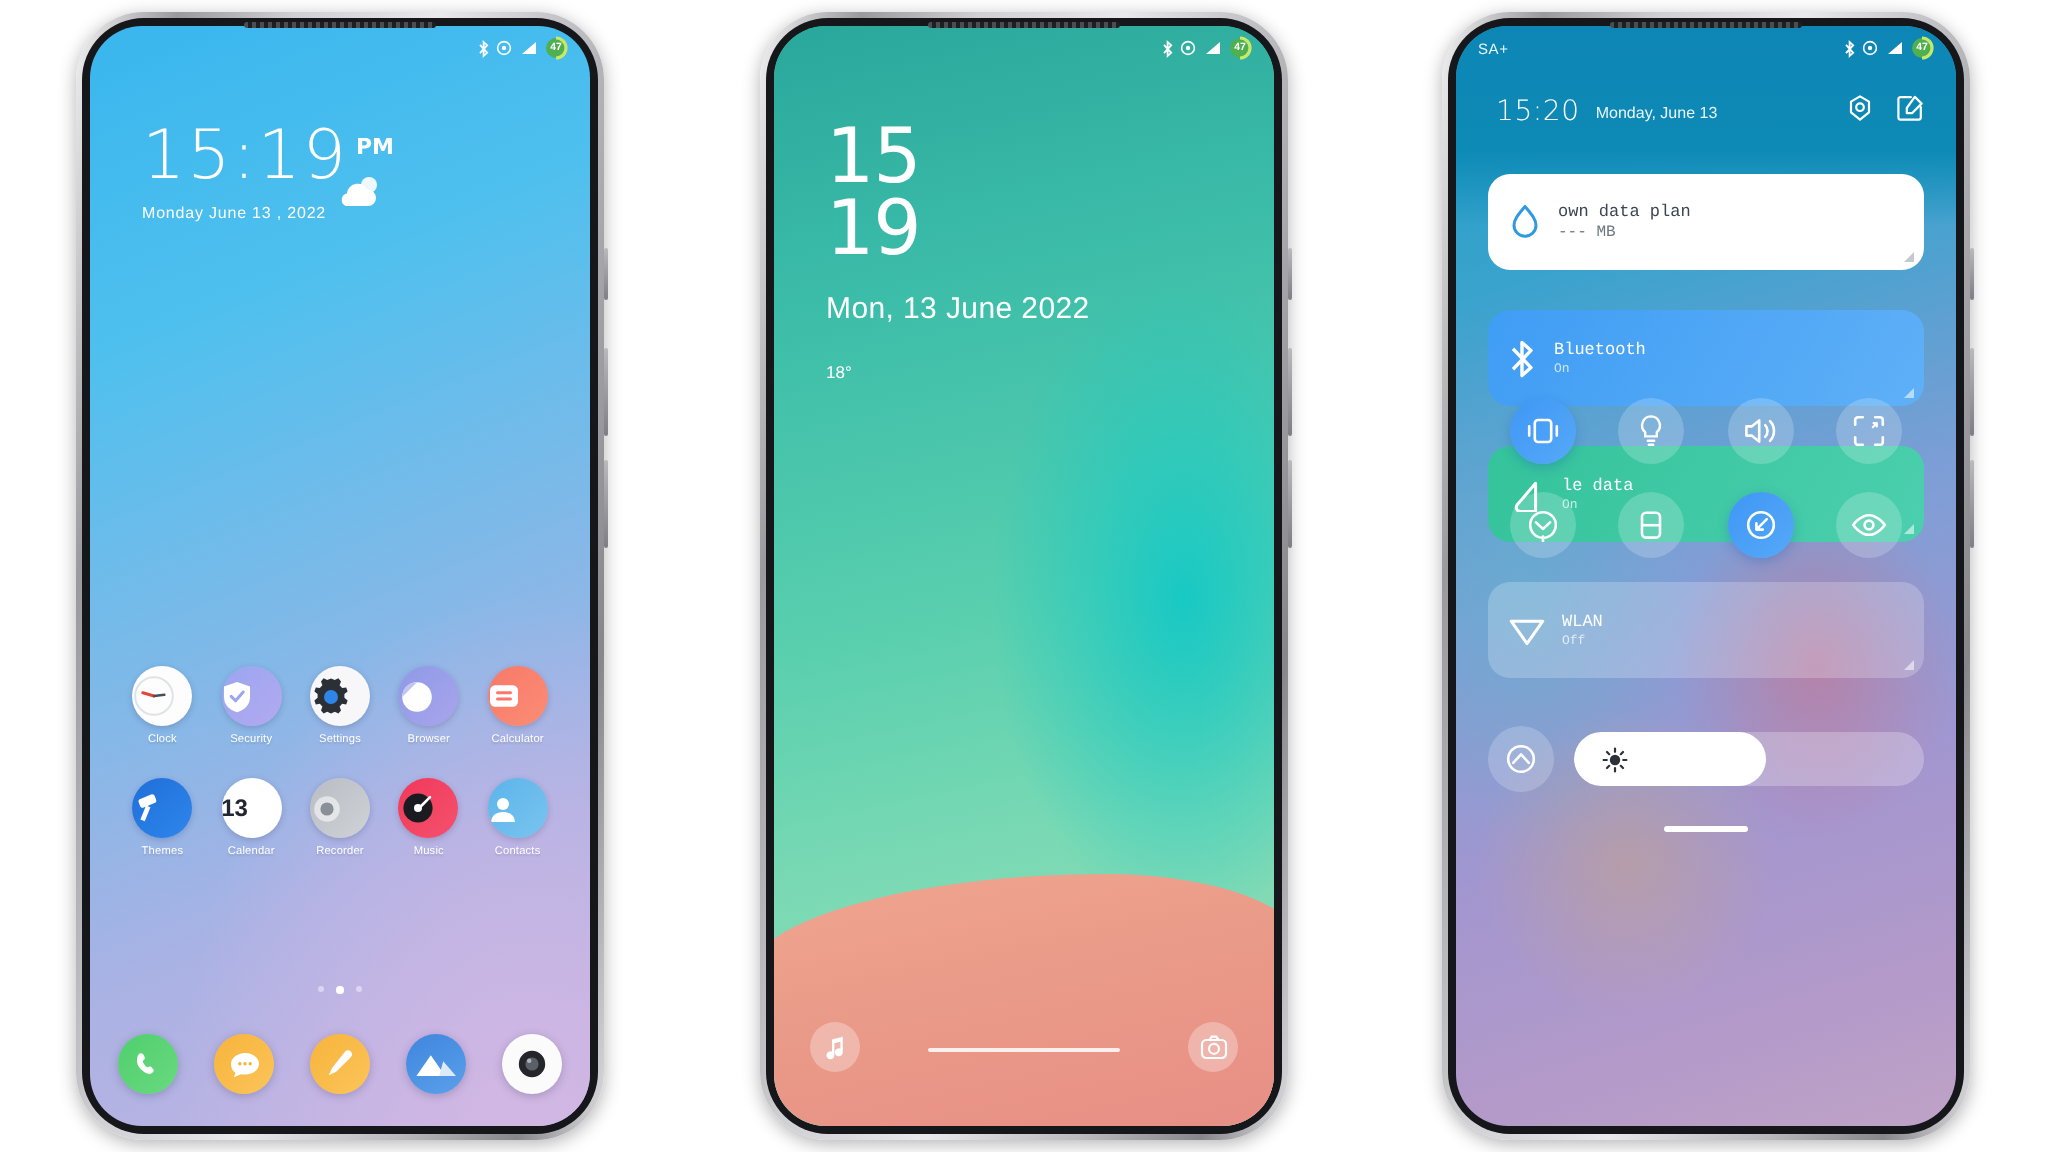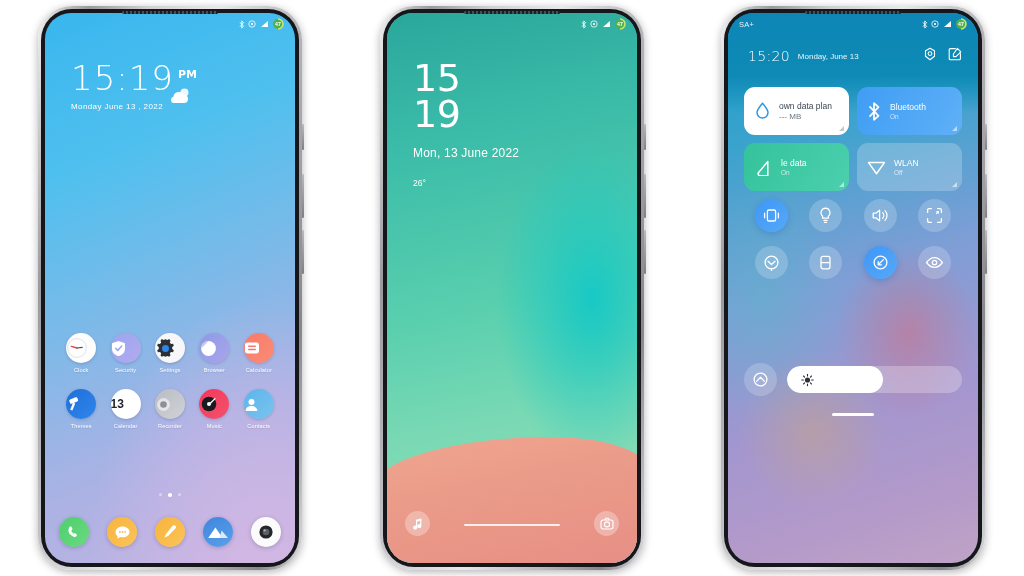--- a/index.html
+++ b/index.html
@@ -121,21 +121,21 @@
   .dune2c {
     position:absolute; right:16%; bottom:78px; width:26%; height:16px;
     background:linear-gradient(120deg,#e9c88d,#dba9a0); border-radius:50% 50% 0 0 / 14px 14px 0 0;
     opacity:.85;
   }
   .clockwrap2 { position:absolute; top:47px; left:26px; }
   .time2big {
     font-size:38px; color:#ffffff; font-weight:400; line-height:.96;
     font-family:"DejaVu Sans", sans-serif; letter-spacing:-.5px;
   }
-  .date2 { margin-top:13px; color:#ffffff; font-size:12px; letter-spacing:.2px; }
+  .date2 { margin-top:13px; color:#ffffff; font-size:15px; letter-spacing:.2px; }
   .temp2 { margin-top:18px; color:#ffffff; font-size:8.5px; }
 
   .lockbtn {
     position:absolute; bottom:27px; width:25px; height:25px; border-radius:50%;
     background:rgba(255,255,255,.30);
     display:flex; align-items:center; justify-content:center;
   }
   .lockbtn.l { left:18px; }
   .lockbtn.r { right:18px; }
   .homebar2 {
@@ -160,21 +160,21 @@
     position:absolute; top:34px; left:20px; right:16px;
     display:flex; align-items:flex-end; gap:8px;
   }
   .time3 { font-size:14px; color:#ffffff; font-weight:300; line-height:1; letter-spacing:.3px;
            font-family:"DejaVu Sans", sans-serif; }
   .date3 { font-size:8px; color:#eaf6fc; padding-bottom:2px; }
   .qsacts { margin-left:auto; display:flex; gap:11px; padding-bottom:2px; }
 
   .tiles {
     position:absolute; top:74px; left:16px; right:16px;
-    display:grid; grid-template-columns:1fr 1fr; gap:8px;
+    display:grid; grid-template-columns:1fr; gap:20px;font-family:Liberation Mono, monospace;
   }
   .tile {
     position:relative; height:48px; border-radius:11px;
     display:flex; align-items:center; gap:8px; padding:0 10px;
     overflow:hidden;
   }
   .tile .tl-txt { display:flex; flex-direction:column; gap:1px; min-width:0; }
   .tile .tl-name { font-size:8.5px; white-space:nowrap; }
   .tile .tl-sub { font-size:6.5px; }
   .tl-corner { position:absolute; right:5px; bottom:4px; width:0; height:0;
@@ -436,21 +436,21 @@
               </svg>
             <span class="bnum">47</span>
           </span>
         </span>
       </div>
 
       <div class="clockwrap2">
         <div class="time2big">15</div>
         <div class="time2big">19</div>
         <div class="date2">Mon, 13 June 2022</div>
-        <div class="temp2">26°</div>
+        <div class="temp2">18°</div>
       </div>
 
       <div class="lockbtn l">
         <svg width="13" height="13" viewBox="0 0 13 13">
             <path d="M10.4 1.4 5 2.7v6.1a2 2 0 1 0 1.2 1.8V4.6l3-.7v3.4a2 2 0 1 0 1.2 1.8z" fill="#ffffff"></path>
           </svg>
       </div>
       <div class="lockbtn r">
         <svg width="14" height="13" viewBox="0 0 14 13">
             <rect x="1" y="3" width="12" height="9" rx="2.2" fill="none" stroke="#ffffff" stroke-width="1.1"></rect>

